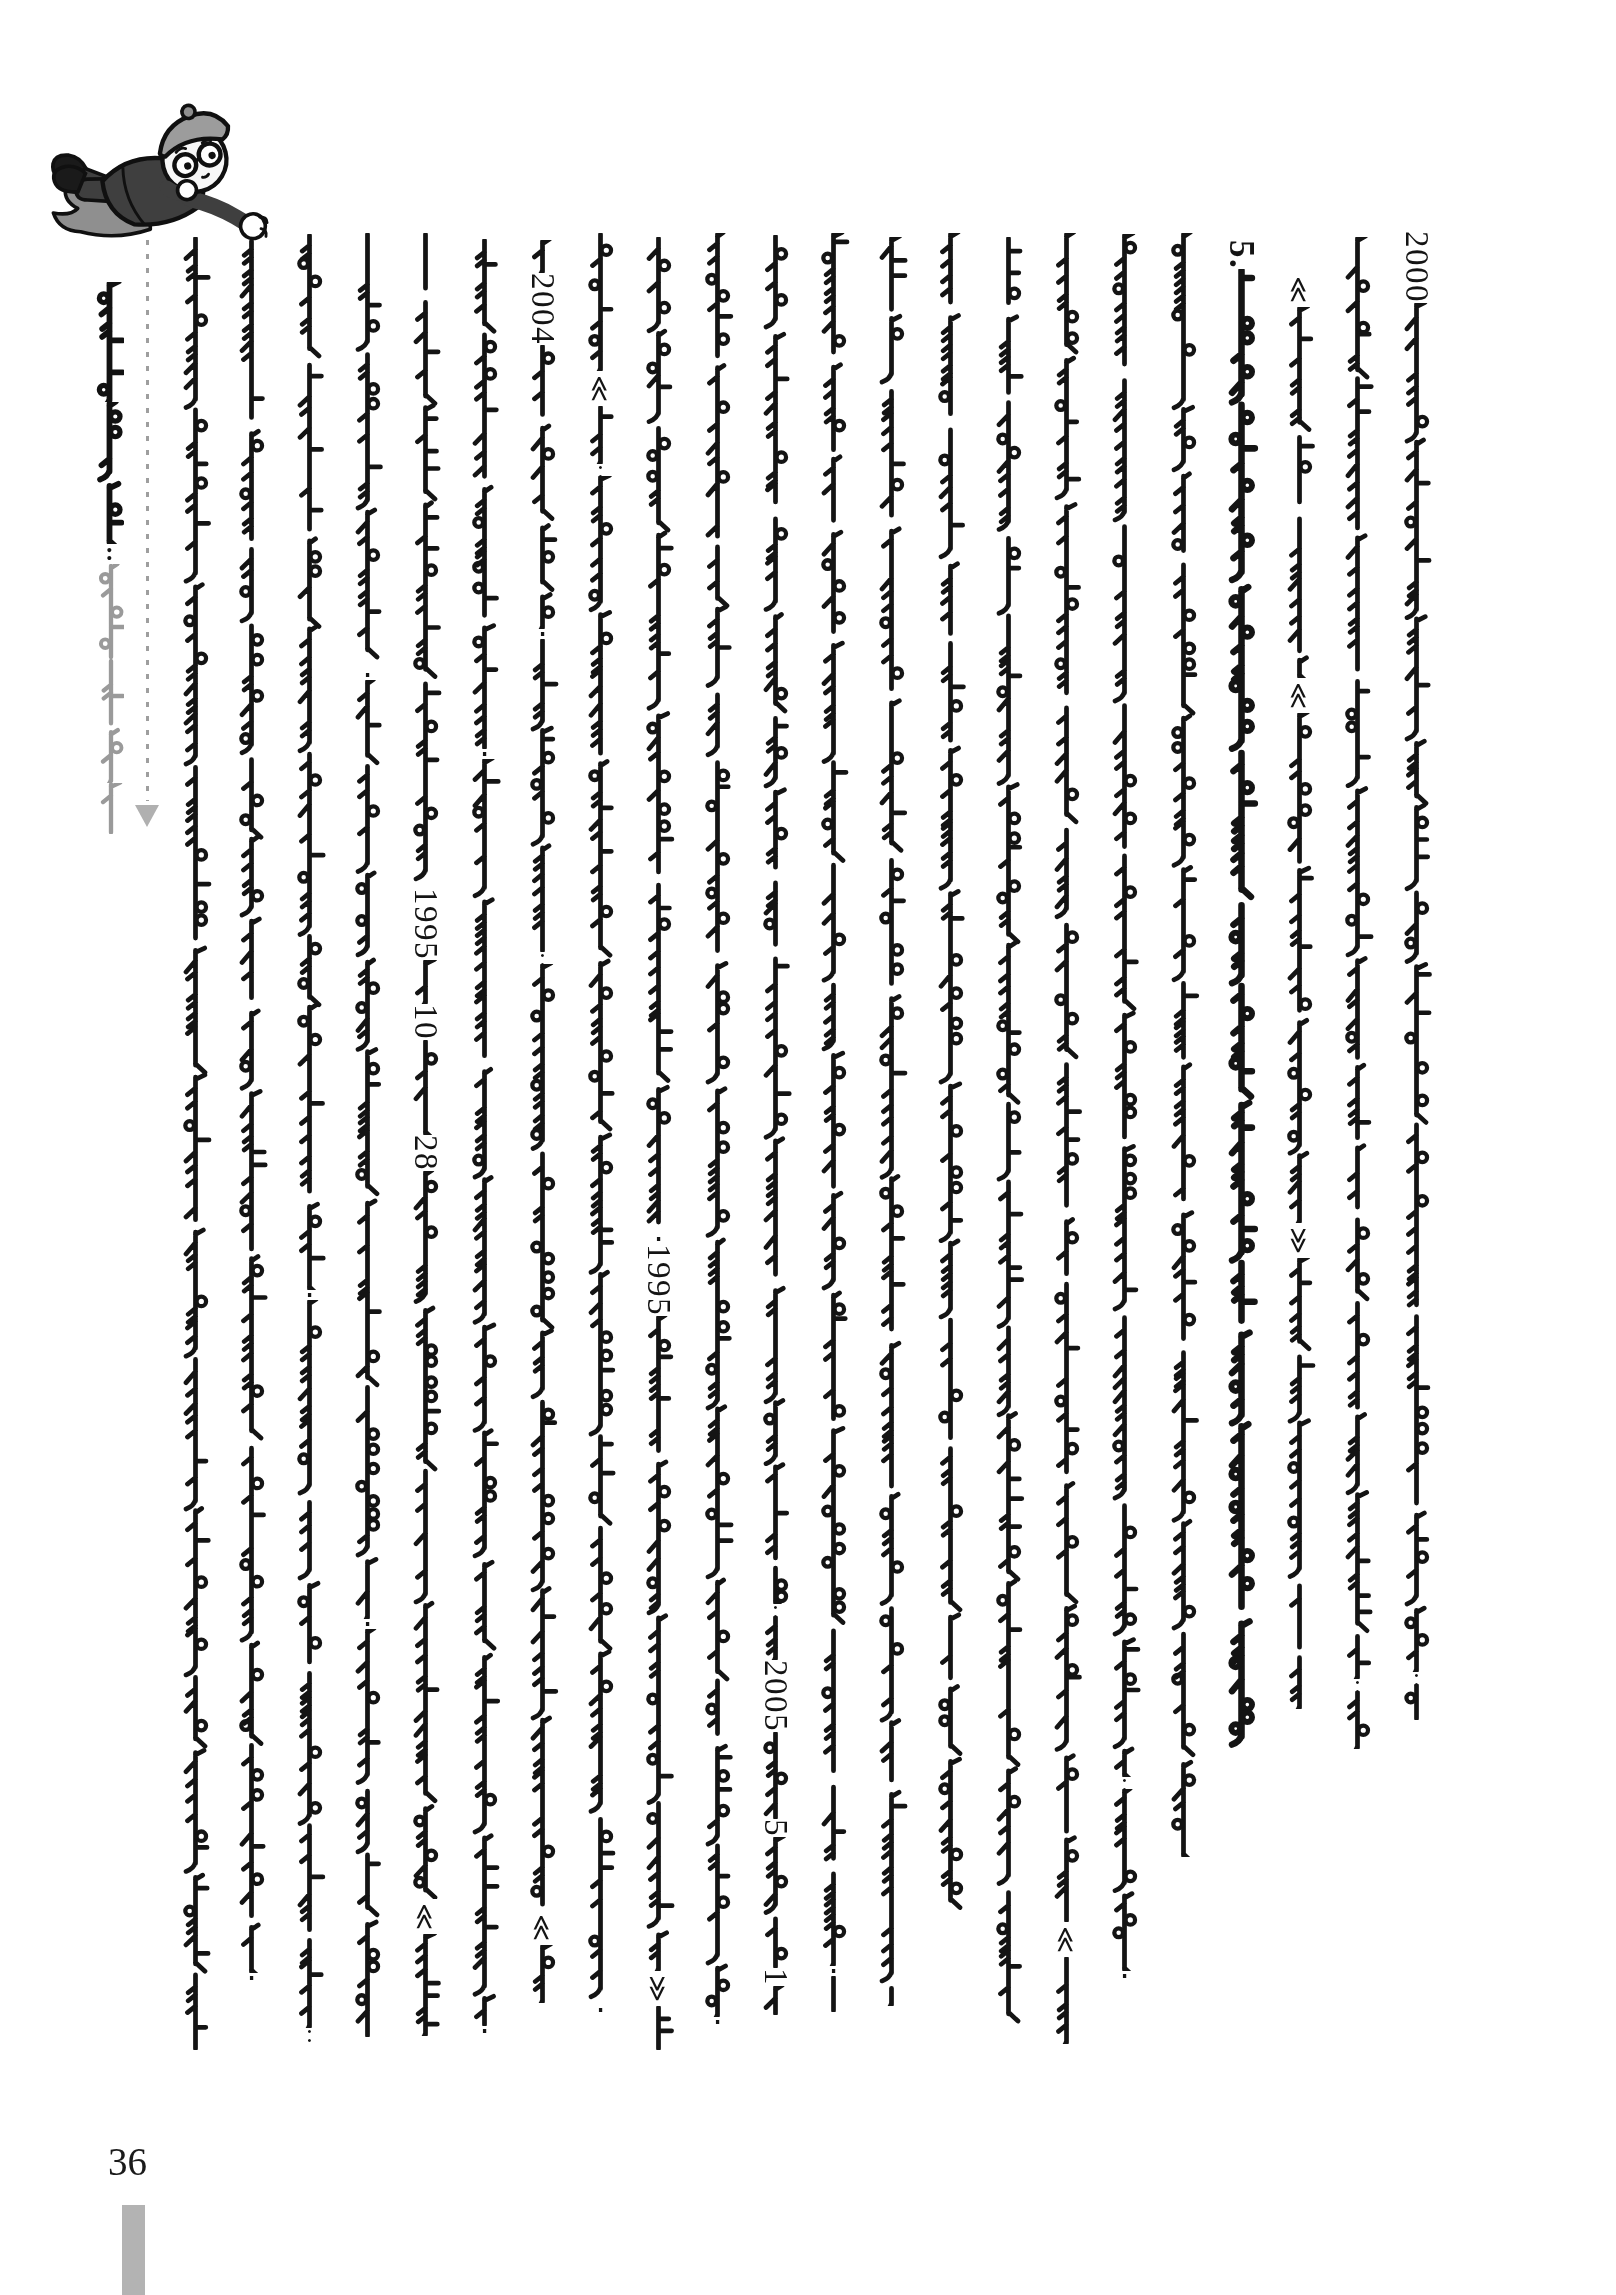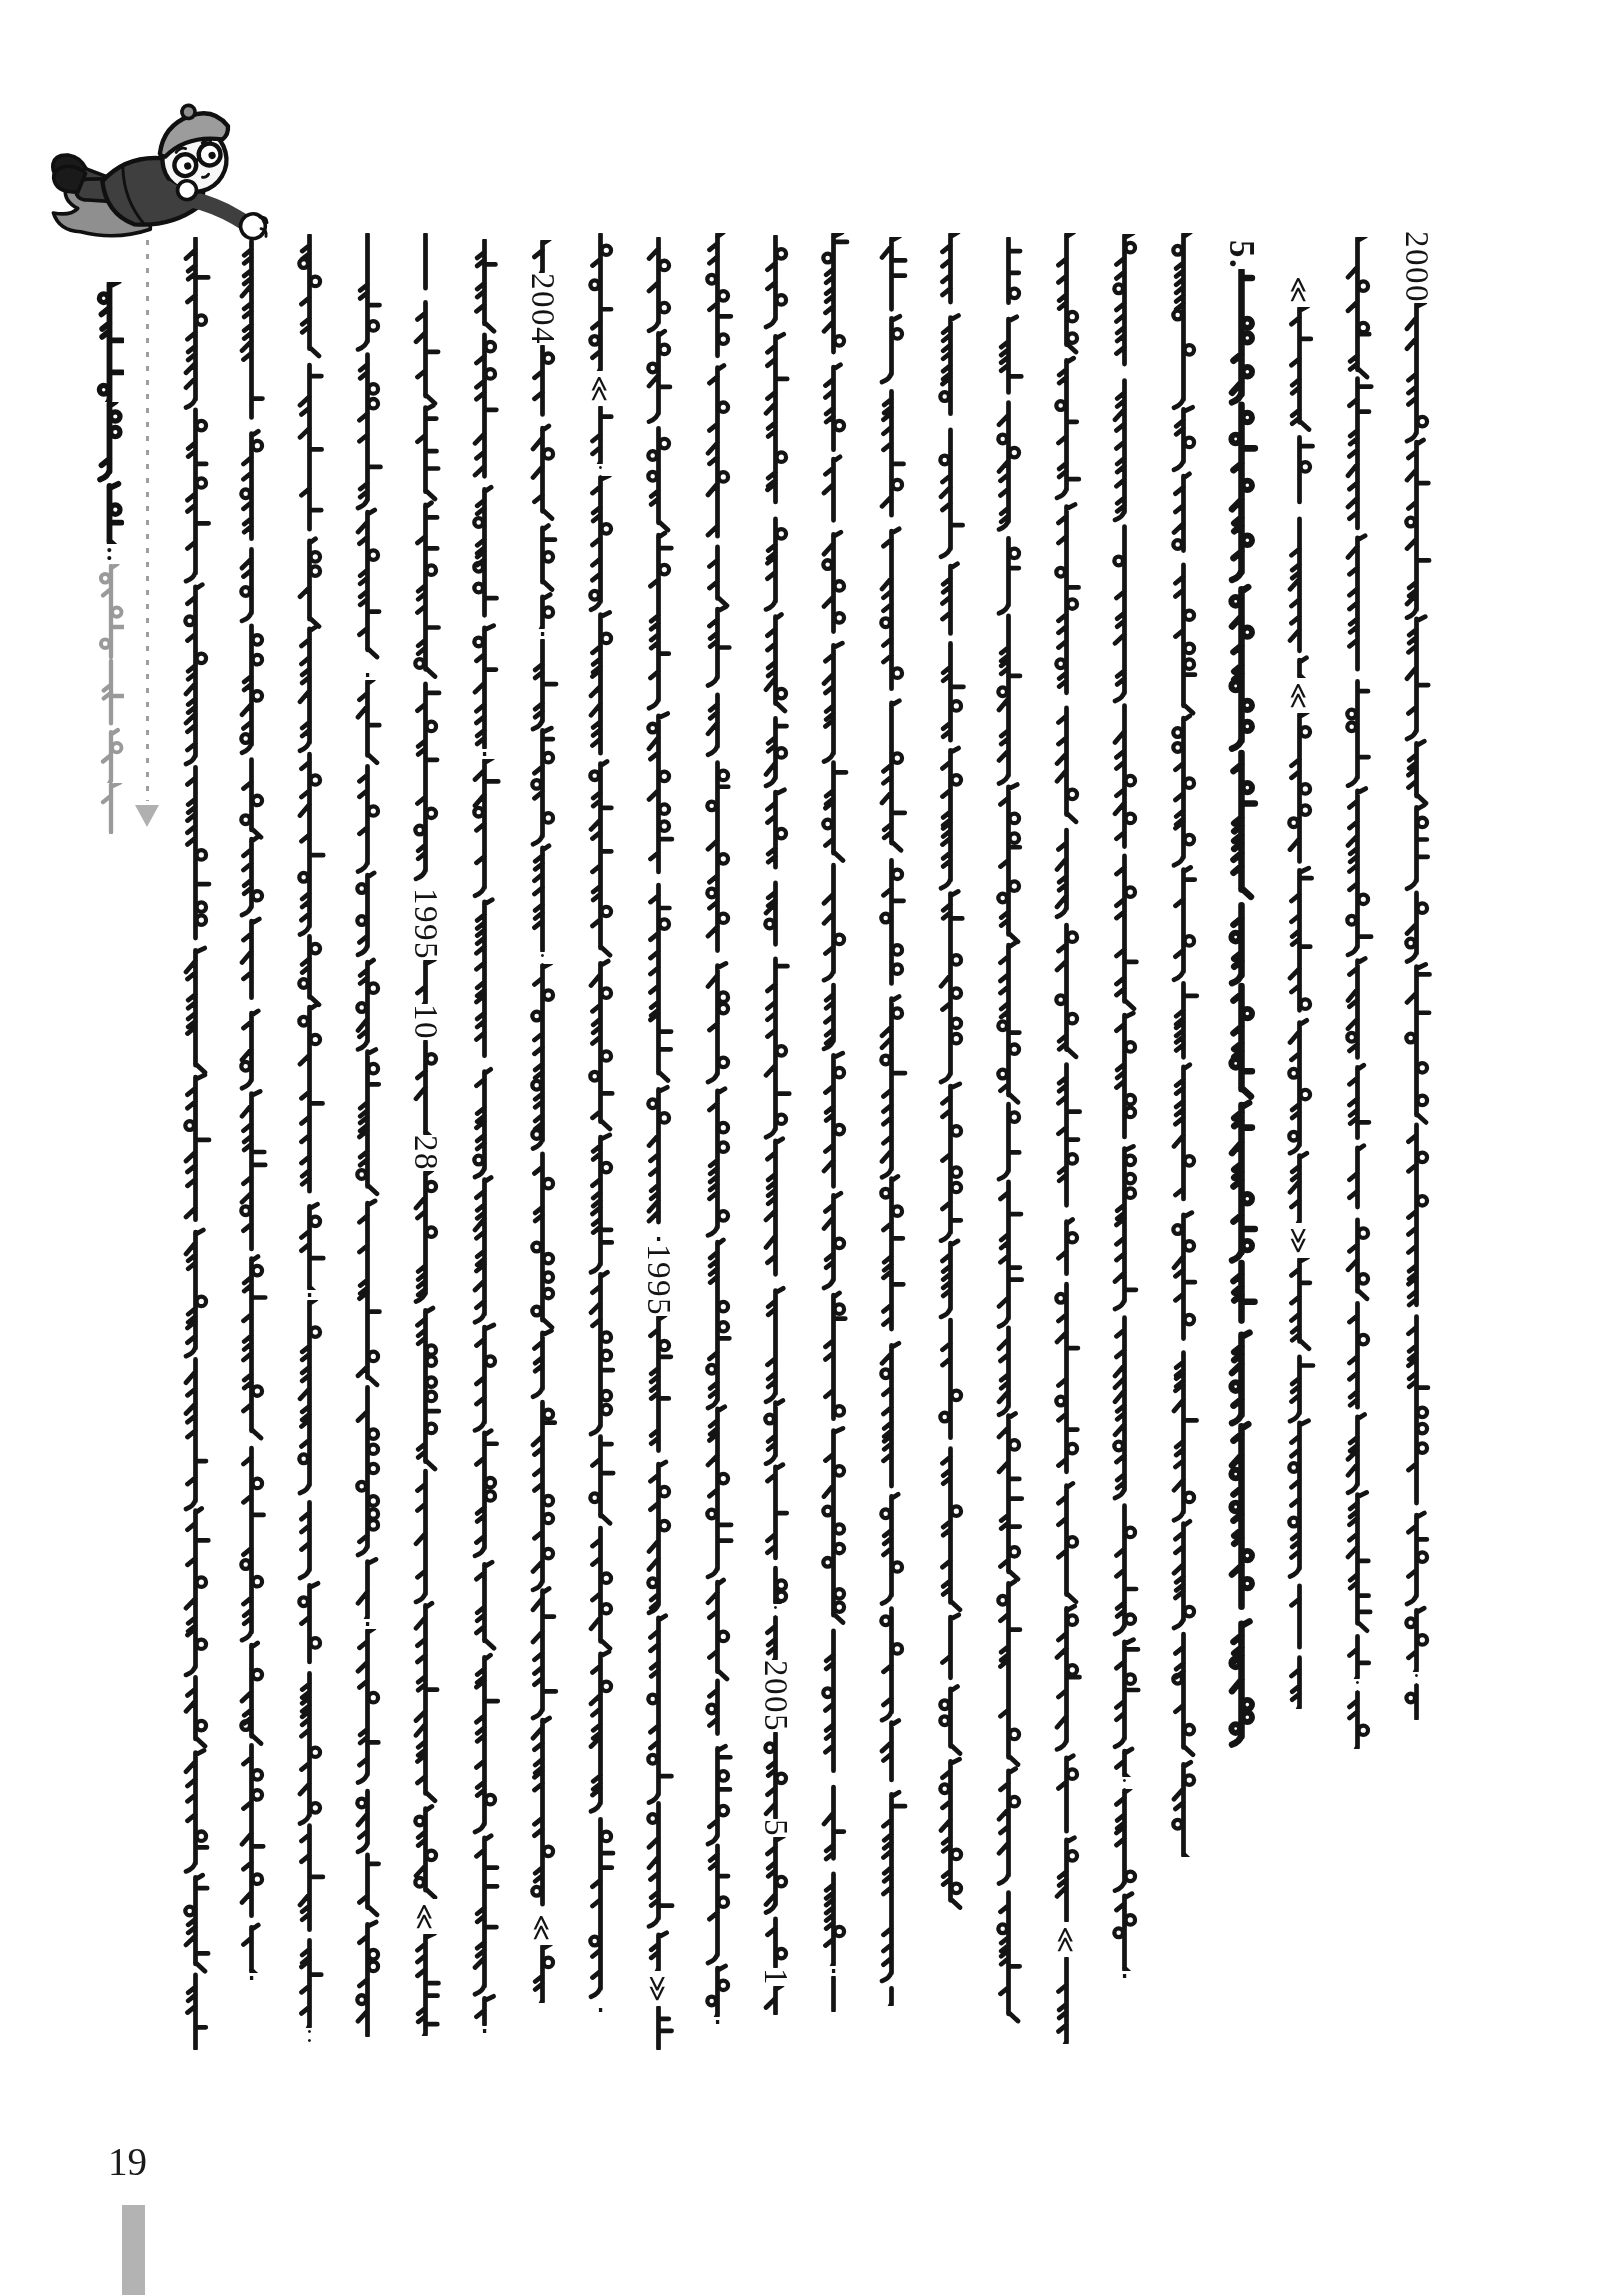--- a/index.html
+++ b/index.html
@@ -749,16 +749,16 @@
           <circle cx="32" cy="1835.9825906427577" r="6.5" fill="none" stroke="#141414" stroke-width="5.8500000000000005"></circle>
         </svg>
         <div class="punct colon" style="height: 11.6px;">:</div>
         <svg width="35" height="36" viewBox="0 0 48 50">
           <path d="M24,2 L24,48 " fill="none" stroke="#141414" stroke-width="6.5" stroke-linecap="round" stroke-linejoin="round"></path>
           <circle cx="16" cy="19.461067266762257" r="6" fill="none" stroke="#141414" stroke-width="5.8500000000000005"></circle>
         </svg>
       </div>
     </div>
 
-  <div id="page-number">19</div>
+  <div id="page-number">36</div>
   <div id="footer-bar" style="background: rgb(179, 179, 179);"></div>
 </div>
 
 
 </body></html>

